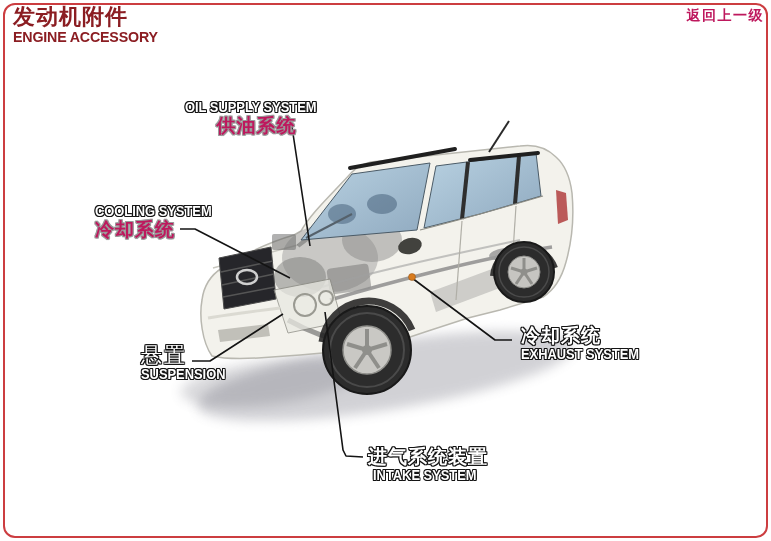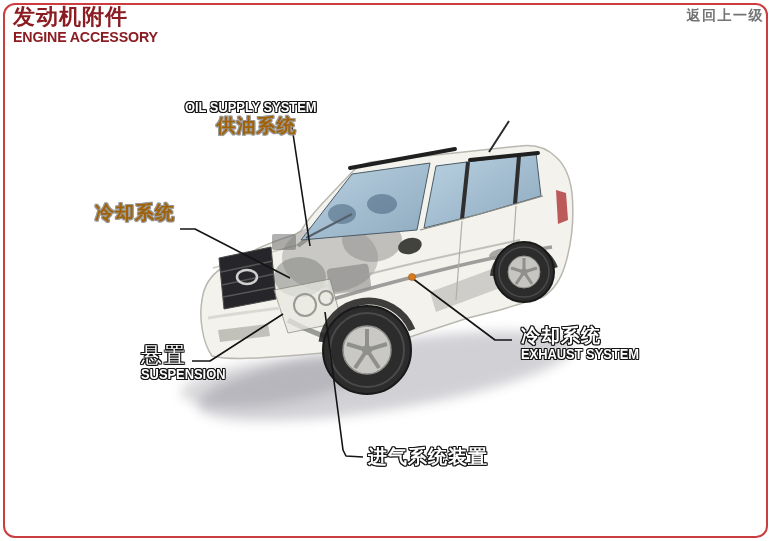--- a/index.html
+++ b/index.html
@@ -11,32 +11,32 @@
   .frame{
     position:absolute;left:3px;top:3px;right:3px;bottom:3px;
     border:2px solid #cc3d40;border-radius:12px;pointer-events:none;
   }
   .diagram-svg{position:absolute;left:0;top:0;width:771px;height:541px;}
   .title{position:absolute;left:13px;top:5px;color:#8b1d22;}
   .title-cn{font-size:22px;font-weight:bold;letter-spacing:1px;line-height:1.05;}
   .title-en{font-size:15px;font-weight:bold;letter-spacing:-0.2px;line-height:1.0;
     display:inline-block;transform:scaleX(0.95);transform-origin:0 50%;}
   .back-link{
-    position:absolute;right:7px;top:7px;color:#737373;
+    position:absolute;right:7px;top:7px;color:#be185d;
     font-size:14px;font-weight:bold;letter-spacing:1.5px;cursor:pointer;
   }
   .label{position:absolute;line-height:1.05;white-space:nowrap;cursor:pointer;}
   .label .cn{font-size:19px;font-weight:bold;letter-spacing:1px;}
   .label .cn-big{font-size:21px;font-weight:normal;letter-spacing:2px;}
   .label .en{font-size:14px;font-weight:bold;letter-spacing:0;
     display:inline-block;transform:scaleX(0.92);transform-origin:0 50%;}
   .outline-black{color:#ffffff;
     text-shadow:-1px -1px 0 #141414,1px -1px 0 #141414,-1px 1px 0 #141414,1px 1px 0 #141414,
                 -1px 0 0 #141414,1px 0 0 #141414,0 -1px 0 #141414,0 1px 0 #141414;}
-  .outline-gray{color:#a16207;
+  .outline-gray{color:#be185d;
     text-shadow:-1px -1px 0 #9b9b9b,1px -1px 0 #9b9b9b,-1px 1px 0 #9b9b9b,1px 1px 0 #9b9b9b,
                 -1px 0 0 #9b9b9b,1px 0 0 #9b9b9b,0 -1px 0 #9b9b9b,0 1px 0 #9b9b9b;font-family:Liberation Serif, serif;}
 </style>
 </head>
 <body>
 
 <div class="page">
 
   <div class="frame"></div>
 
@@ -170,30 +170,32 @@
   </div>
 
   <div class="back-link">返回上一级</div>
 
   <div class="label" style="left:185px;top:99px;text-align:center;">
     <div><span class="en outline-black">OIL SUPPLY SYSTEM</span></div>
     <div class="cn outline-gray">供油系统</div>
   </div>
 
   <div class="label" style="left:95px;top:203px;">
+    <div><span class="en outline-black">COOLING SYSTEM</span></div>
     <div class="cn outline-gray">冷却系统</div>
   </div>
 
   <div class="label" style="left:141px;top:344px;">
     <div class="cn-big outline-black">悬置</div>
     <div><span class="en outline-black">SUSPENSION</span></div>
   </div>
 
   <div class="label" style="left:368px;top:447px;">
     <div class="cn outline-black">进气系统装置</div>
+    <div style="margin-left:5px;"><span class="en outline-black">INTAKE SYSTEM</span></div>
   </div>
 
   <div class="label" style="left:521px;top:326px;">
     <div class="cn outline-black">冷却系统</div>
     <div><span class="en outline-black">EXHAUST SYSTEM</span></div>
   </div>
 
 </div>
 
 </body></html>

